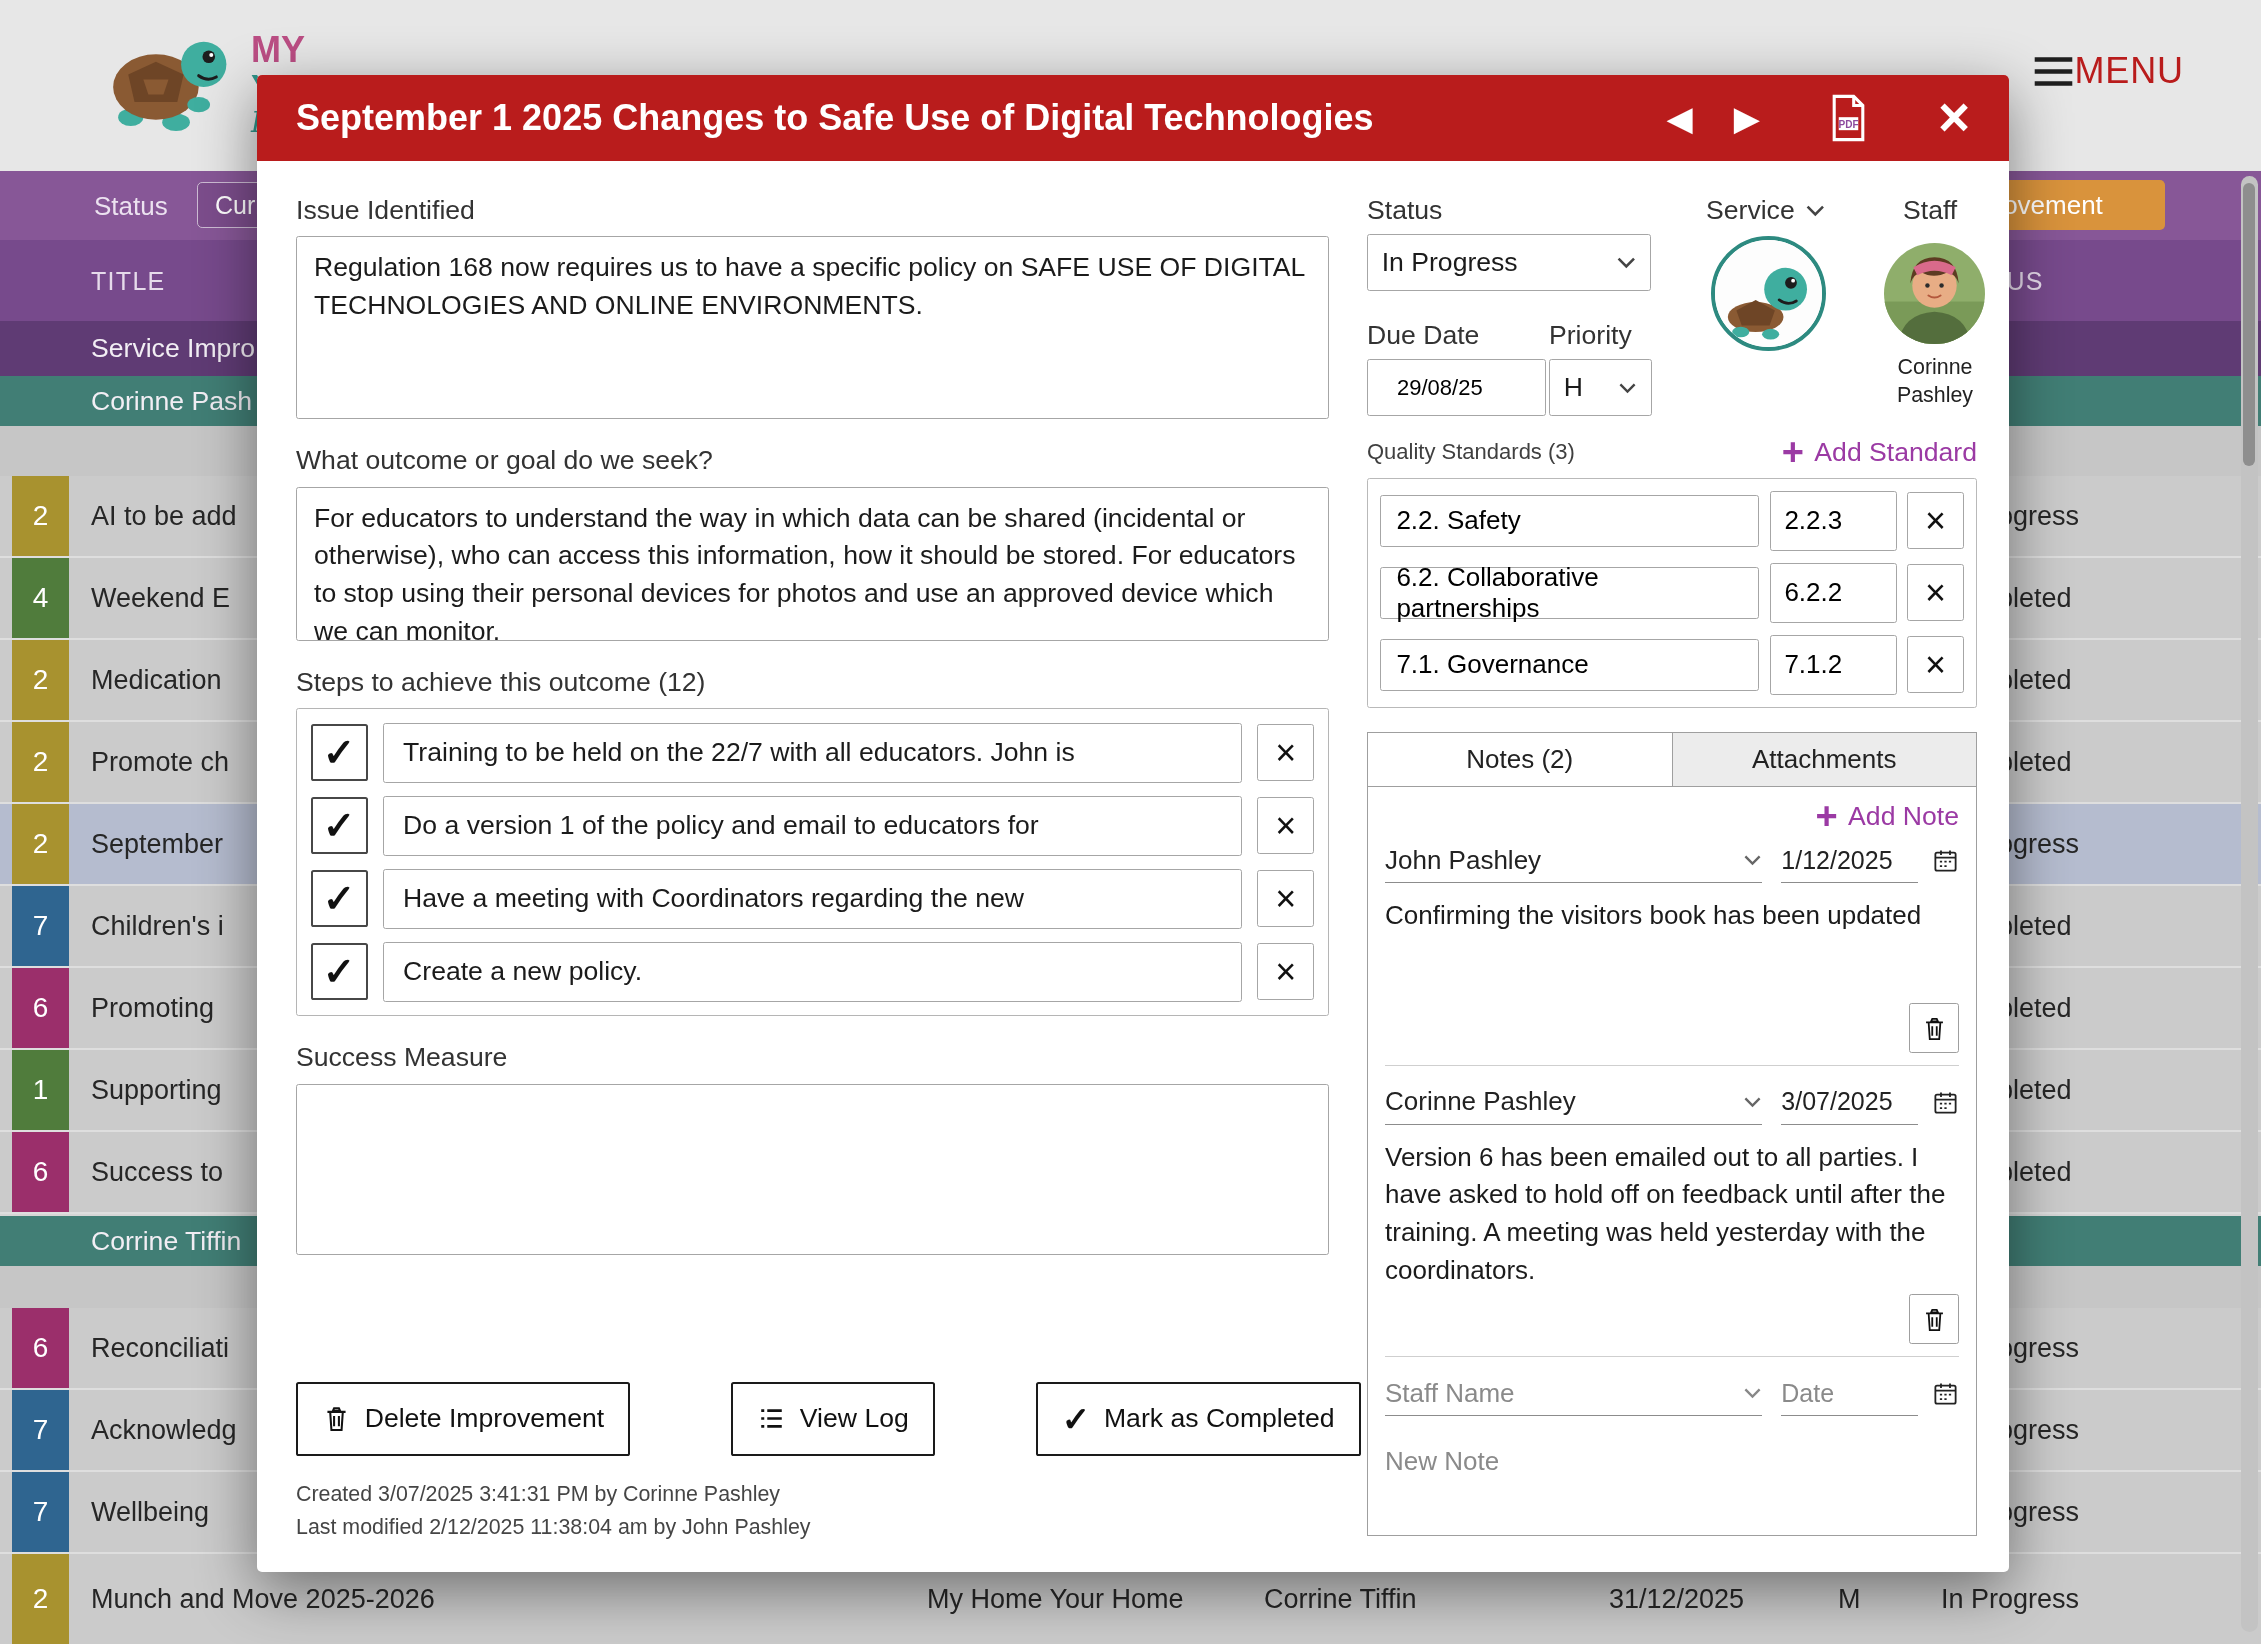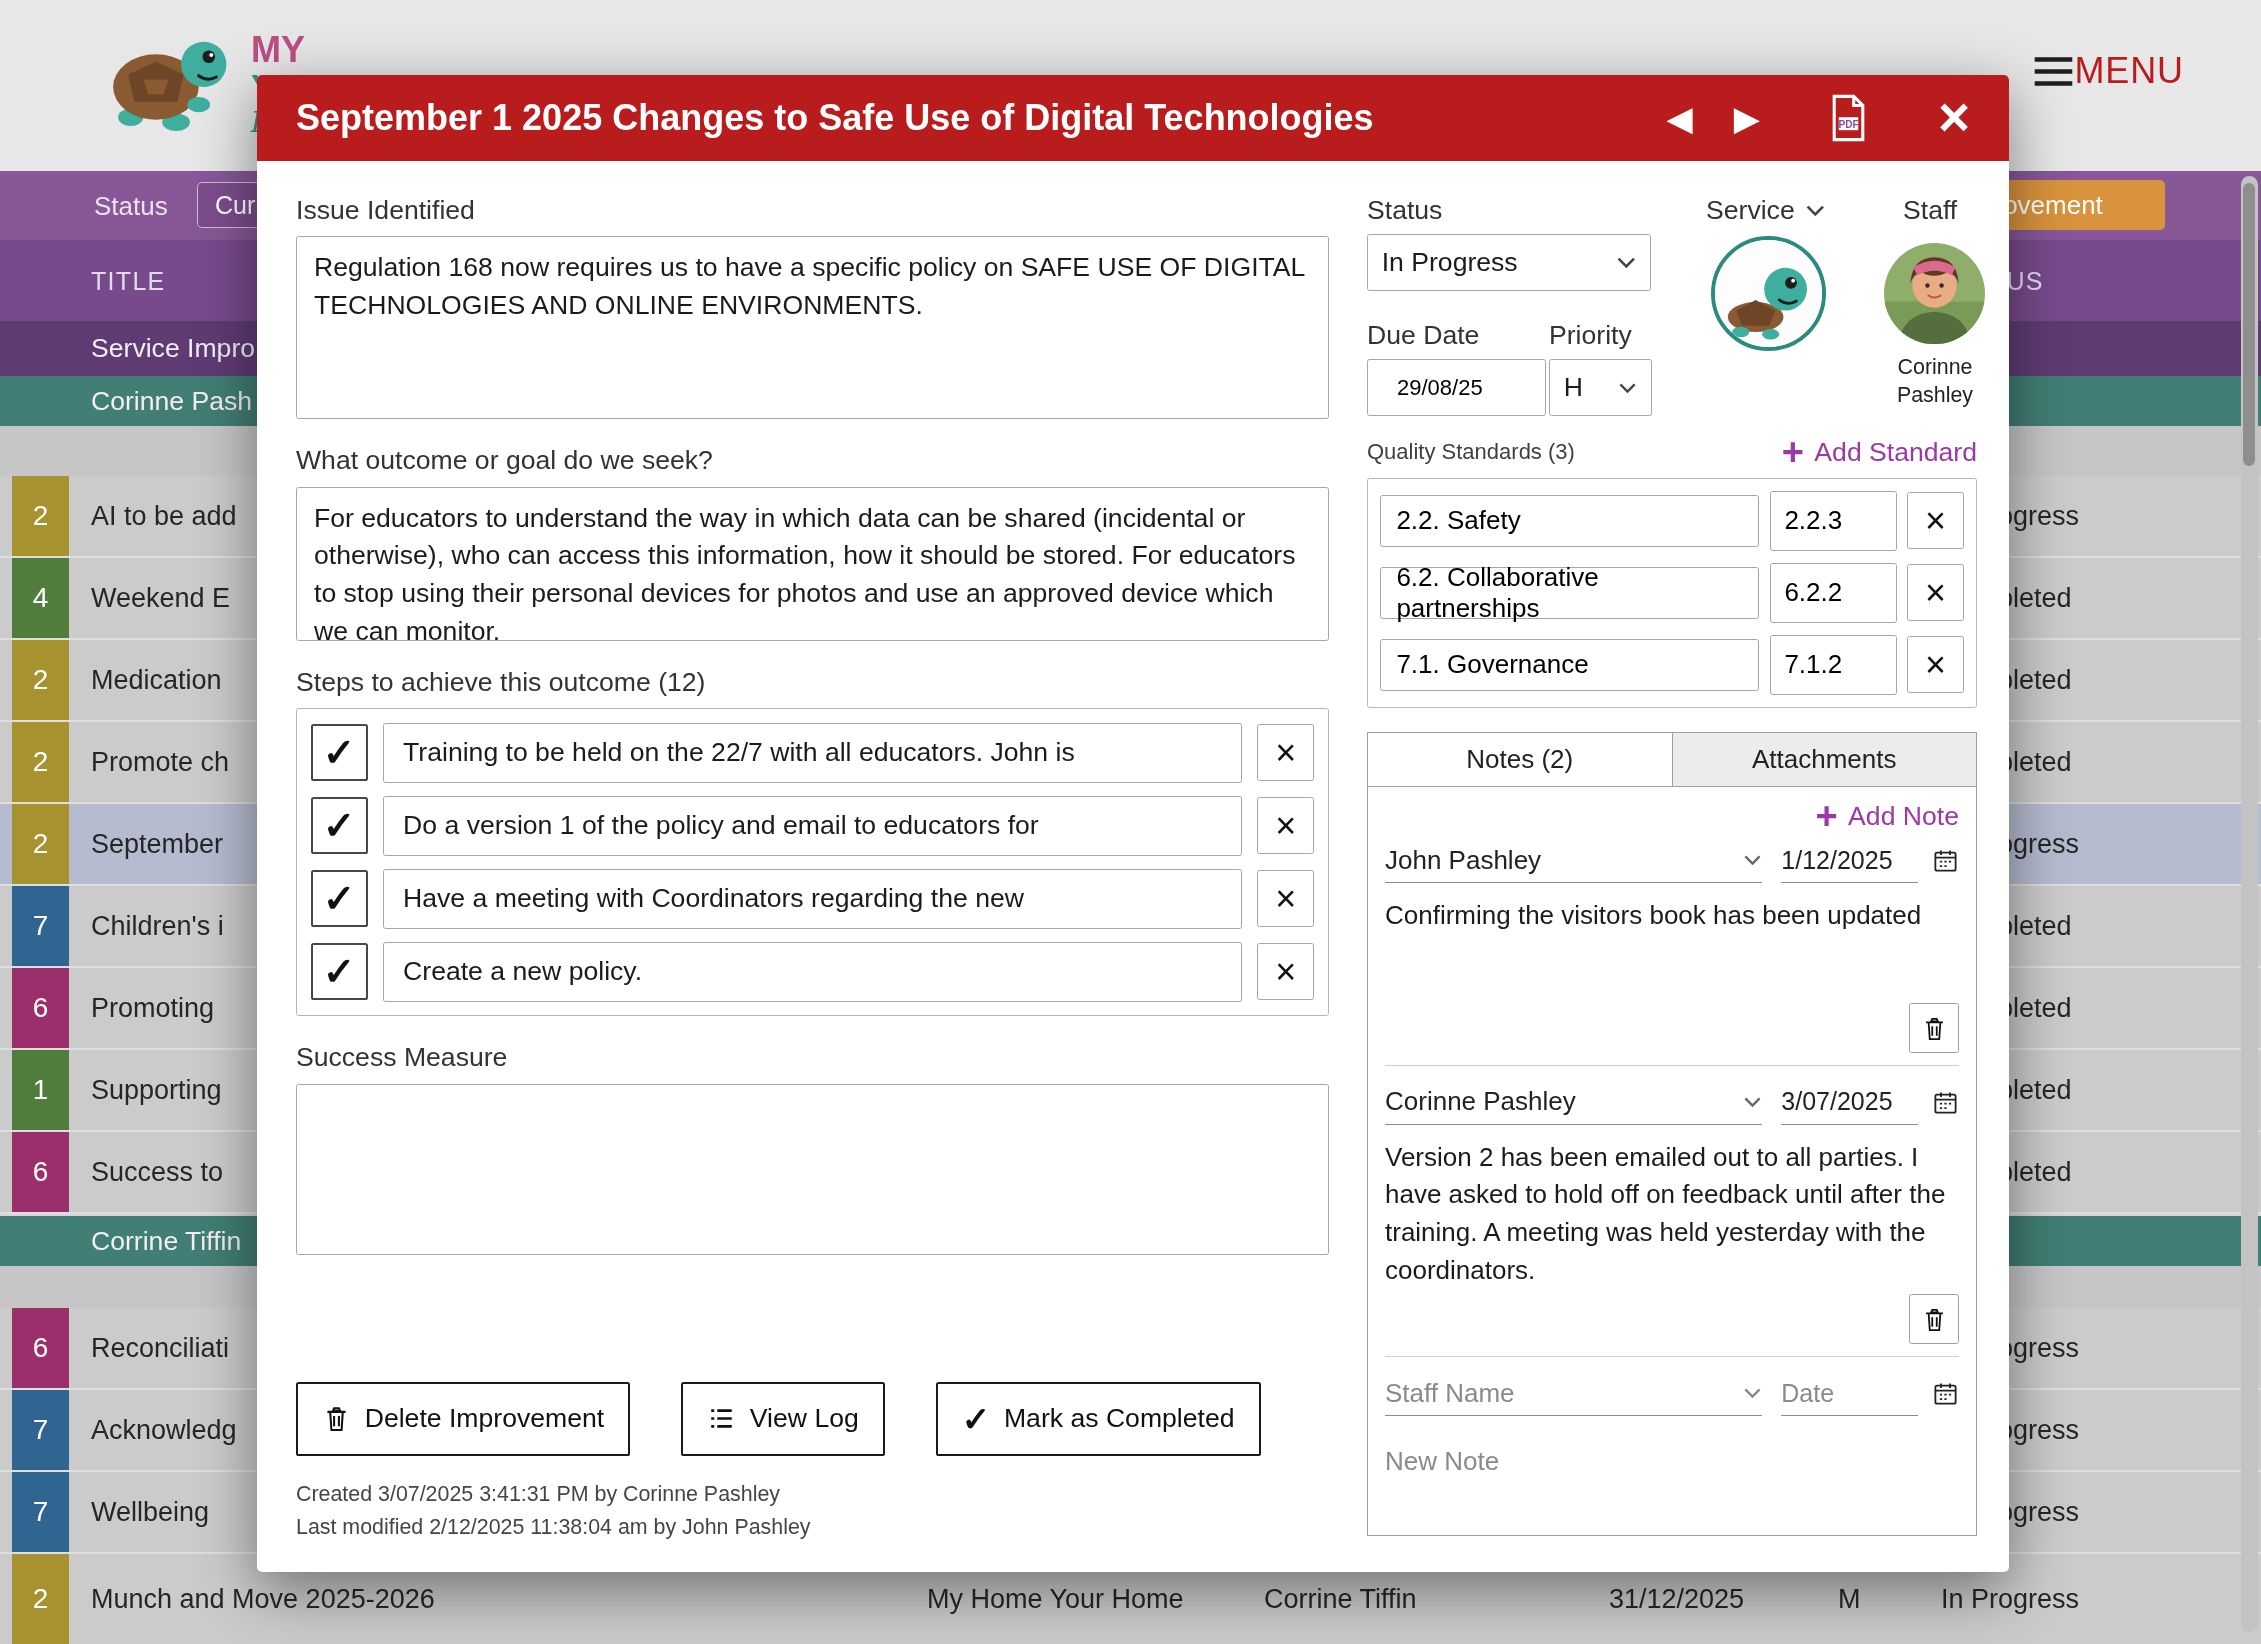--- a/index.html
+++ b/index.html
@@ -64,21 +64,21 @@
   .issue{height:183px}
   .outcome{height:154px}
   .success{height:171px}
 
   .steps-box{border:1.7px solid #b5b5b5;border-radius:2.6px;padding:13.7px;display:flex;flex-direction:column;gap:13px}
   .step{display:flex;align-items:center;gap:15.4px}
   .chk{width:57px;height:57px;border:2.6px solid #474747;border-radius:2.6px;display:flex;align-items:center;justify-content:center;font-size:39px;font-weight:bold;color:#111;background:#fff}
   .step-input{flex:1;height:60px;border:1.7px solid #a6a6a6;border-radius:2.6px;display:flex;align-items:center;padding:0 19px;font-size:26.6px;color:#1b1b1b;white-space:nowrap;overflow:hidden;background:#fff}
   .xbtn{width:57px;height:57px;border:1.7px solid #a6a6a6;border-radius:2.6px;display:flex;align-items:center;justify-content:center;font-size:36px;color:#111;background:#fff;line-height:1}
 
-  .action-row{display:flex;gap:51px;margin-top:127px}
+  .action-row{display:flex;gap:101px;margin-top:127px}
   .action-btn{display:flex;align-items:center;gap:13.7px;border:2.6px solid #1a1a1a;border-radius:2.6px;background:#fff;padding:0 24px;height:74px;font-size:26.6px;color:#111;white-space:nowrap}
   .btn-check{font-size:34px;font-weight:bold}
   .meta{margin-top:22px;font-size:21.4px;color:#454545;line-height:1.55}
 
   
   .right-col{position:absolute;top:34px;left:1110px;width:610px}
   .rc-top{position:relative;height:233px}
   .rc-label{position:absolute;font-size:26.6px;color:#333}
   .lb-status{left:0;top:0}
   .lb-service{left:339px;top:0;display:flex;align-items:center;gap:10.3px}
@@ -471,21 +471,21 @@
             </div>
             <div class="date-field">3/07/2025</div>
             <button class="cal-btn">
               <svg width="27" height="27" viewBox="0 0 24 24">
                   <rect x="3" y="5" width="18" height="16" rx="1.5" fill="none" stroke="#222" stroke-width="1.6"></rect>
                   <path d="M3 9.5h18M8 3v4M16 3v4" stroke="#222" stroke-width="1.6"></path>
                   <path d="M7 13h2M11 13h2M15 13h2M7 17h2M11 17h2" stroke="#222" stroke-width="1.4"></path>
                 </svg>
             </button>
           </div>
-          <div class="note-text nt-2">Version 2 has been emailed out to all parties. I have asked to hold off on feedback until after the training. A meeting was held yesterday with the coordinators.</div>
+          <div class="note-text nt-2">Version 6 has been emailed out to all parties. I have asked to hold off on feedback until after the training. A meeting was held yesterday with the coordinators.</div>
           <div class="trash-row">
             <button class="trash-btn">
               <svg width="27" height="27" viewBox="0 0 24 24">
                 <path d="M4.5 6.5h15M10 3.5h4l1 2.2H9zM6.8 6.8l1 14.7h8.4l1-14.7M10 10v8.5M14 10v8.5" fill="none" stroke="#111" stroke-width="1.6"></path>
               </svg>
             </button>
           </div>
           <div class="note-divider"></div>
 
           <div class="note-header">

